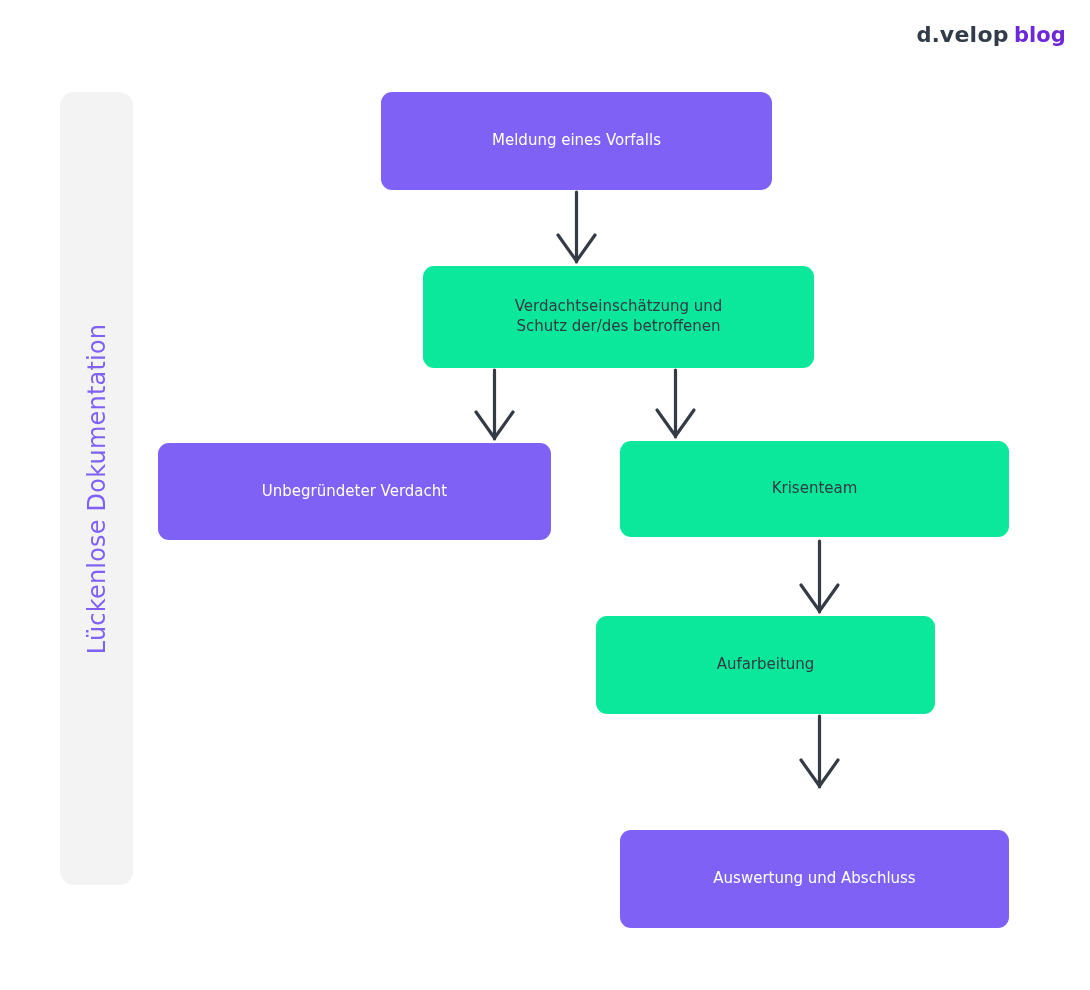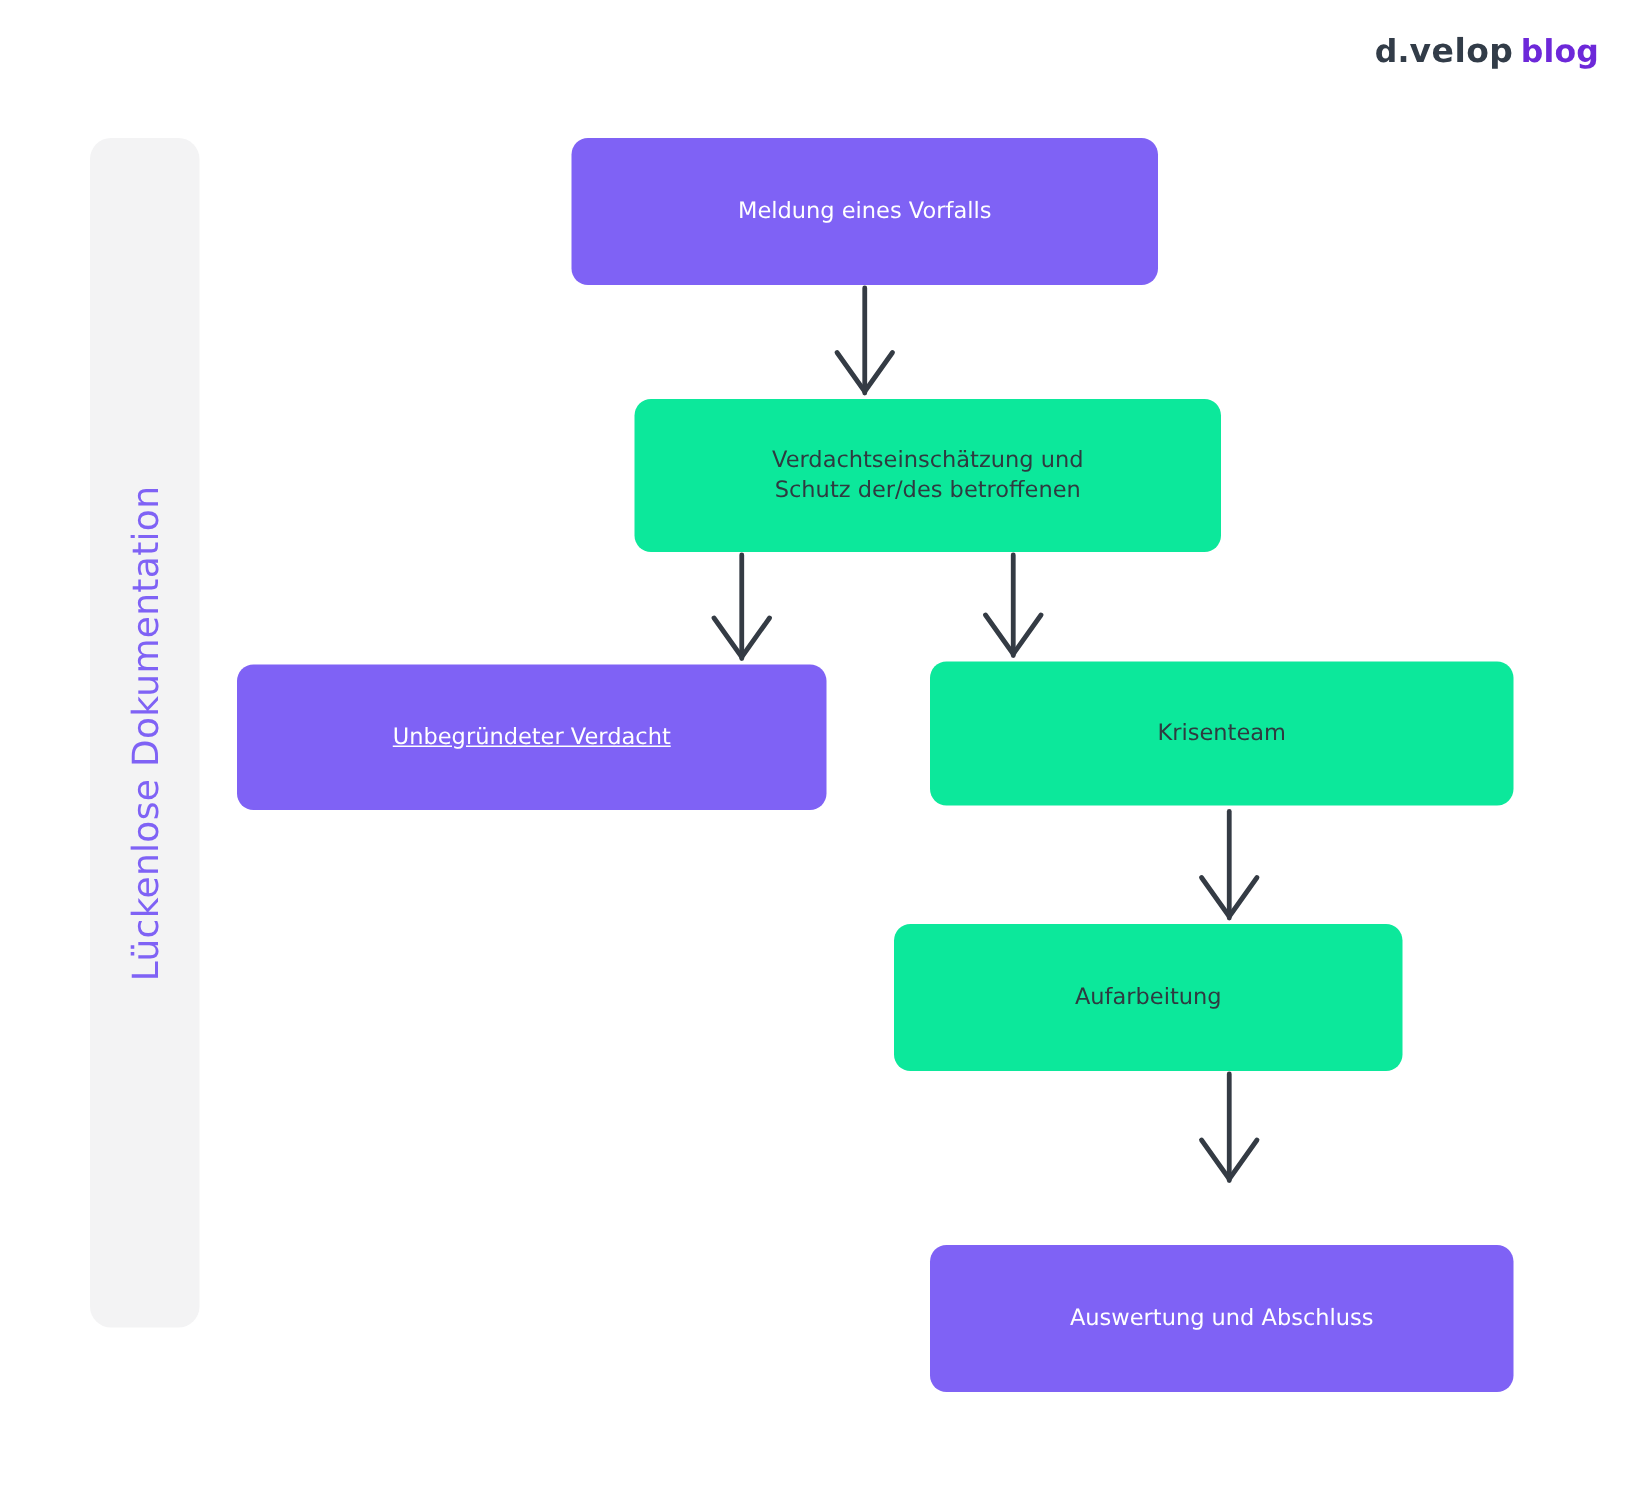--- a/index.html
+++ b/index.html
@@ -87,21 +87,21 @@
   }
   .node.green {
     background: #0ce89b;
     color: #2f3a40;
   }
   .node-label { white-space: pre-line; display: block; }
 
   
   #node-report      { left: 381px; top: 92px;  width: 391px; height: 98px; }
   #node-assessment  { left: 381px; top: 266px; width: 391px; height: 102px; margin-left: 42px; }
-  #node-unfounded   { left: 158px; top: 443px; width: 393px; height: 97px; text-decoration: underline; }
+  #node-unfounded   { left: 158px; top: 443px; width: 393px; height: 97px; }
   #node-crisisteam  { left: 620px; top: 441px; width: 389px; height: 96px; }
   #node-processing  { left: 596px; top: 616px; width: 339px; height: 98px; }
   #node-closure     { left: 620px; top: 830px; width: 389px; height: 98px; }
 
   
   .connectors {
     position: absolute;
     left: 0;
     top: 0;
     width: 1090px;

